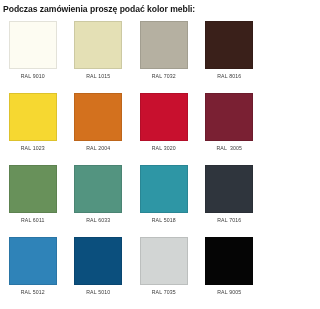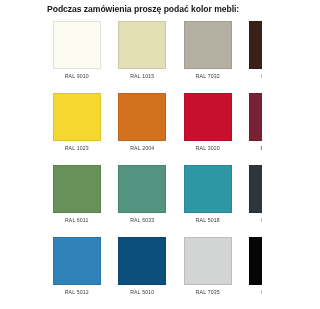--- a/index.html
+++ b/index.html
@@ -11,21 +11,20 @@
     height: 309px;
     background: #ffffff;
     font-family: "Liberation Sans", sans-serif;
     overflow: hidden;
   }
   .page {
     position: relative;
     width: 262px;
     height: 273px;
     box-sizing: border-box;
-    padding-left: 44px;
   }
   .heading {
     font-size: 8.6px;
     font-weight: bold;
     color: #171717;
     letter-spacing: -0.05px;
     padding: 4px 0 0 3px;
     line-height: 11px;
     white-space: nowrap;
   }

